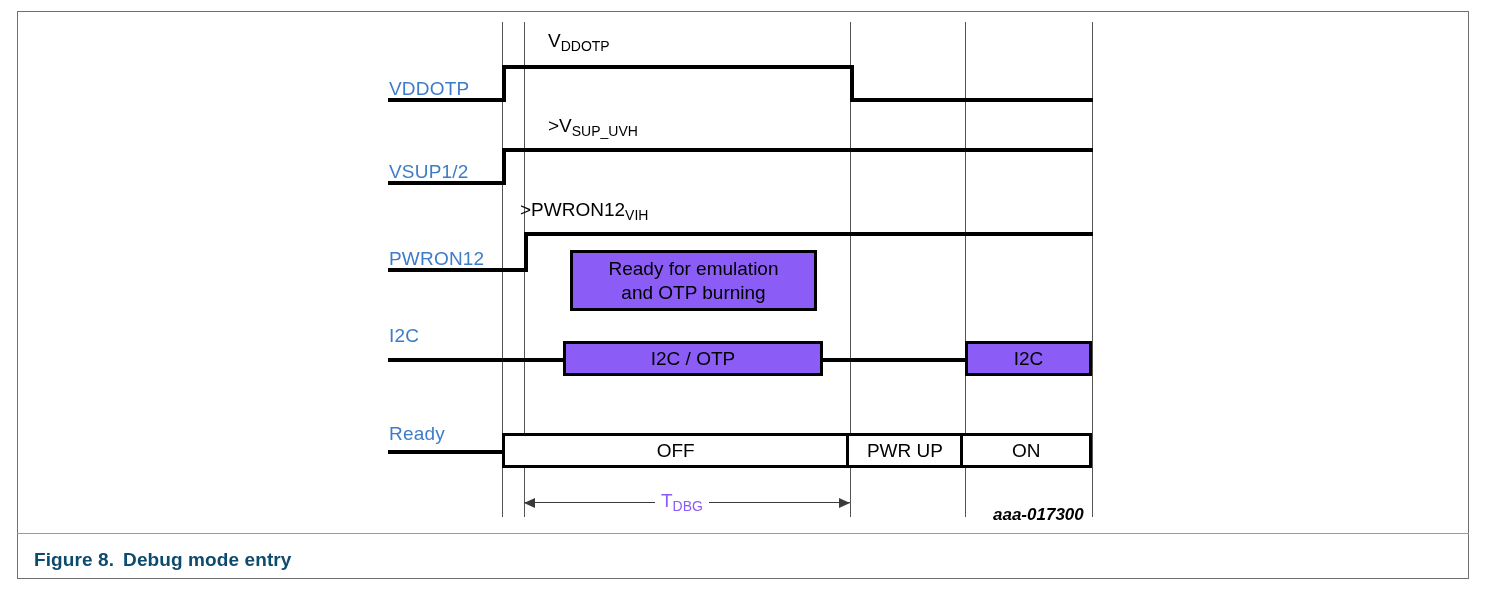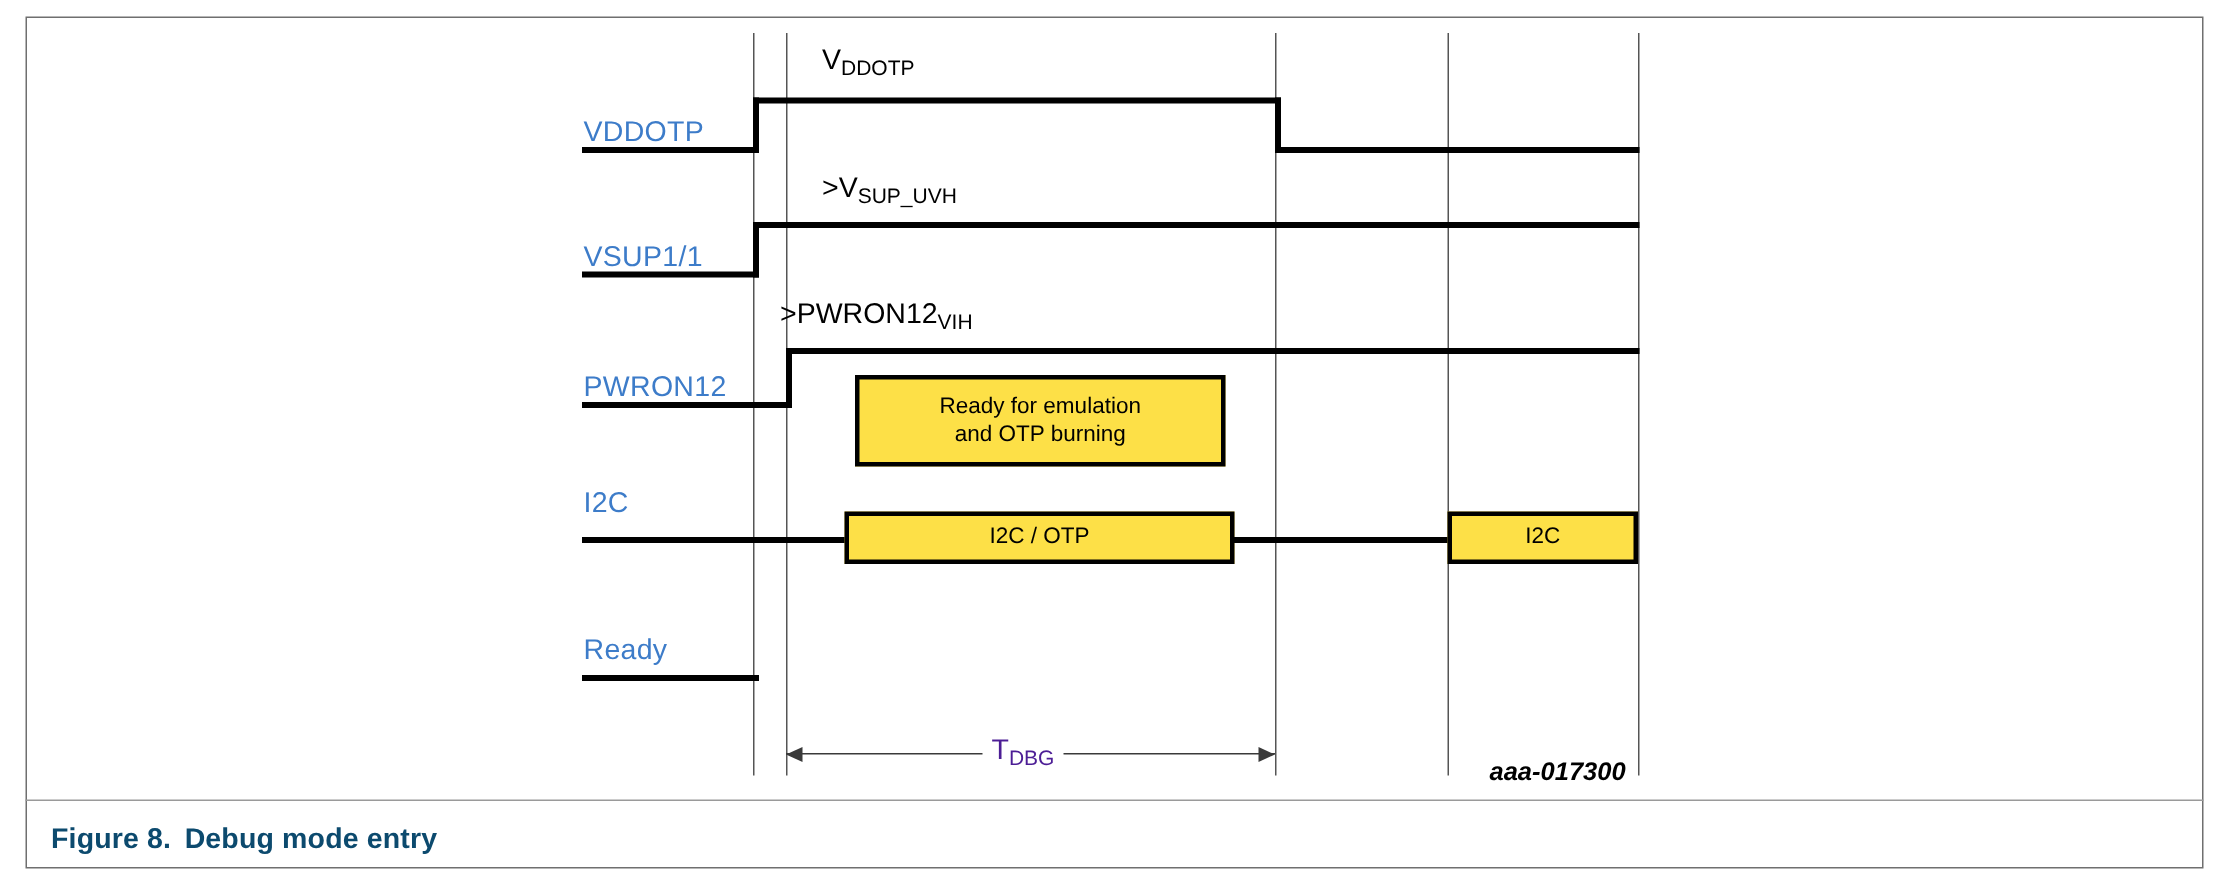--- a/index.html
+++ b/index.html
@@ -100,26 +100,26 @@
     vertical-align: baseline;
     position: relative;
     top: 4px;
   }
 
   
   .box {
     position: absolute;
     border: 3px solid #000000;
     box-sizing: border-box;
-    background: #fde047;
+    background: #8b5cf6;
     display: flex;
     align-items: center;
     justify-content: center;
     text-align: right;
-    font-size: 15px;
+    font-size: 19px;
     color: #000000;
     line-height: 1.25;
   }
 
   
   .bar {
     position: absolute;
     border: 3px solid #000000;
     box-sizing: border-box;
     background: #ffffff;
@@ -148,21 +148,21 @@
     width: 0; height: 0;
     border-top: 5px solid transparent;
     border-bottom: 5px solid transparent;
   }
   .arrow-left { border-right: 11px solid #3a3a3a; }
   .arrow-right { border-left: 11px solid #3a3a3a; }
 
   .dim-text {
     position: absolute;
     font-size: 19px;
-    color: #4c1d95;
+    color: #8b5cf6;
     background: #ffffff;
     padding: 0 6px;
     white-space: nowrap;
     text-align: center;
   }
   .dim-text sub {
     font-size: 14px;
     vertical-align: baseline;
     position: relative;
     top: 4px;
@@ -204,21 +204,21 @@
 
     <div class="wf wf-h" style="left:502px; top:65px; width:352px;"></div>
 
     <div class="wf wf-v" style="left:850px; top:65px; height:37px;"></div>
 
     <div class="wf wf-h" style="left:850px; top:98px; width:243px;"></div>
 
     <div class="ann" style="left:548px; top:115px;">
       <span>&gt;V</span><sub>SUP_UVH</sub>
     </div>
-    <div class="sig-label" style="left:389px; top:161px;">VSUP1/1</div>
+    <div class="sig-label" style="left:389px; top:161px;">VSUP1/2</div>
     <div class="wf wf-h" style="left:388px; top:181px; width:118px;"></div>
     <div class="wf wf-v" style="left:502px; top:148px; height:37px;"></div>
     <div class="wf wf-h" style="left:502px; top:148px; width:591px;"></div>
 
     <div class="ann" style="left:520px; top:199px;">
       <span>&gt;PWRON12</span><sub>VIH</sub>
     </div>
     <div class="sig-label" style="left:389px; top:248px;">PWRON12</div>
     <div class="wf wf-h" style="left:388px; top:268px; width:140px;"></div>
     <div class="wf wf-v" style="left:524px; top:232px; height:40px;"></div>
@@ -238,20 +238,31 @@
     </div>
 
     <div class="wf wf-h" style="left:820px; top:358px; width:148px;"></div>
 
     <div class="box" style="left:965px; top:341px; width:127px; height:35px;">
       <span>I2C</span>
     </div>
 
     <div class="sig-label" style="left:389px; top:423px;">Ready</div>
     <div class="wf wf-h" style="left:388px; top:450px; width:118px;"></div>
+    <div class="bar" style="left:502px; top:433px; width:590px; height:35px;">
+      <div class="bar-seg" style="width:348px;">
+        <span>OFF</span>
+      </div>
+      <div class="bar-seg" style="width:115px;">
+        <span>PWR UP</span>
+      </div>
+      <div class="bar-seg" style="width:127px;">
+        <span>ON</span>
+      </div>
+    </div>
 
     <div class="dim" style="left:524px; top:502px; width:326px;"></div>
     <div class="arrowhead arrow-left" style="left:524px; top:498px;"></div>
     <div class="arrowhead arrow-right" style="left:839px; top:498px;"></div>
     <div class="dim-text" style="left:655px; top:490px;">
       <span>T</span><sub>DBG</sub>
     </div>
 
     <div class="figid" style="left:993px; top:505px;">aaa-017300</div>
 

